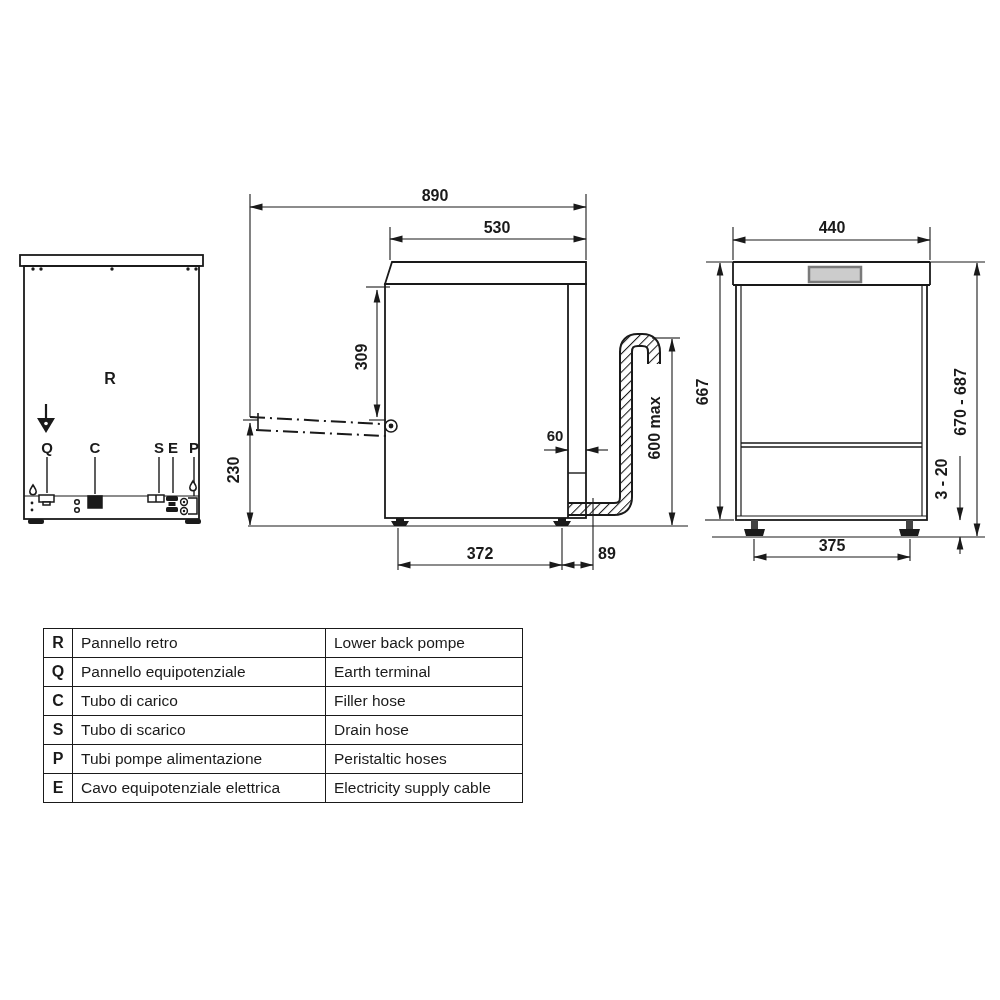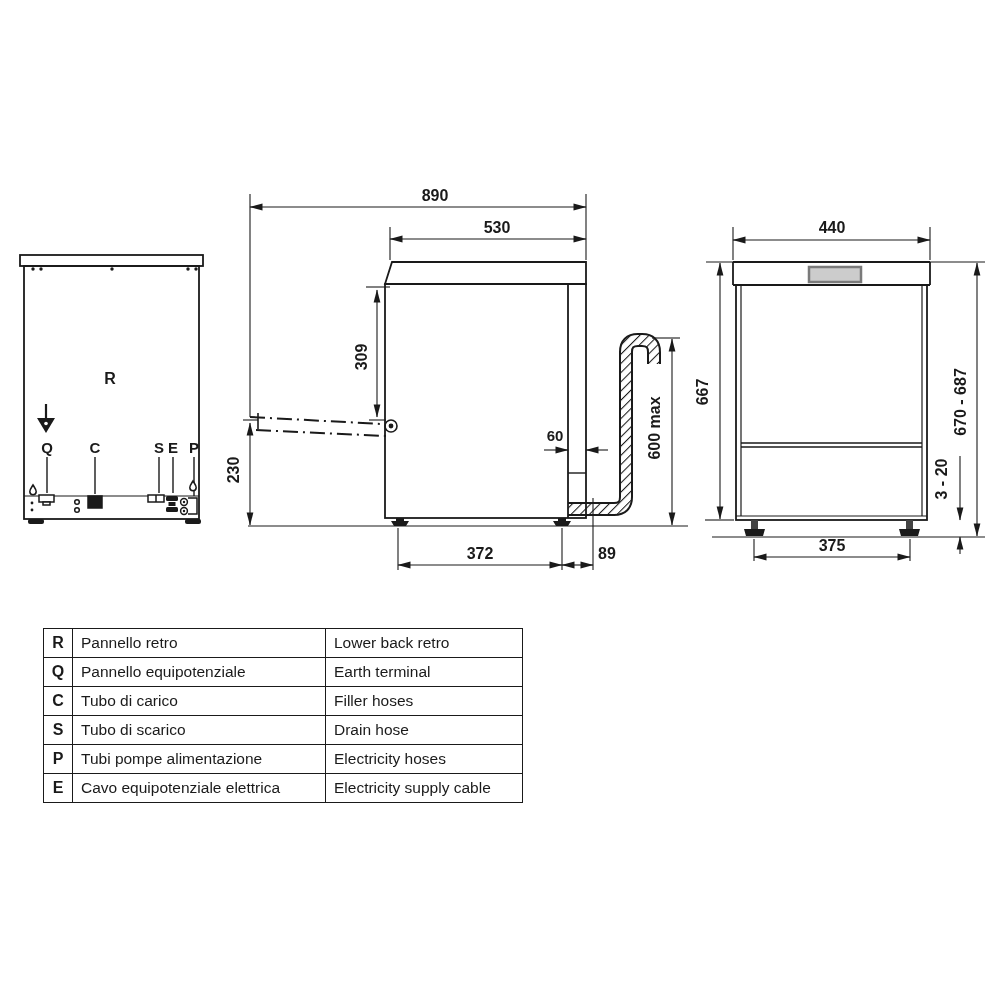--- a/index.html
+++ b/index.html
@@ -229,41 +229,41 @@
       <text x="832" y="551" text-anchor="middle" class="dim">375</text>
     </g>
   </g>
 </svg>
 
 <table class="legend">
   <tbody>
     <tr>
       <td class="code">R</td>
       <td class="it">Pannello retro</td>
-      <td class="en">Lower back retro</td>
+      <td class="en">Lower back pompe</td>
     </tr>
     <tr>
       <td class="code">Q</td>
       <td class="it">Pannello equipotenziale</td>
       <td class="en">Earth terminal</td>
     </tr>
     <tr>
       <td class="code">C</td>
       <td class="it">Tubo di carico</td>
-      <td class="en">Filler hoses</td>
+      <td class="en">Filler hose</td>
     </tr>
     <tr>
       <td class="code">S</td>
       <td class="it">Tubo di scarico</td>
       <td class="en">Drain hose</td>
     </tr>
     <tr>
       <td class="code">P</td>
       <td class="it">Tubi pompe alimentazione</td>
-      <td class="en">Electricity hoses</td>
+      <td class="en">Peristaltic hoses</td>
     </tr>
     <tr>
       <td class="code">E</td>
       <td class="it">Cavo equipotenziale elettrica</td>
       <td class="en">Electricity supply cable</td>
     </tr>
   </tbody>
 </table>
 
 </div>

